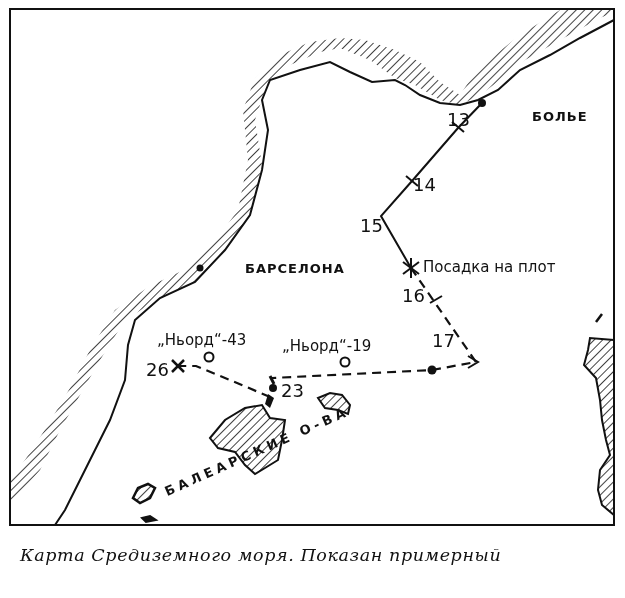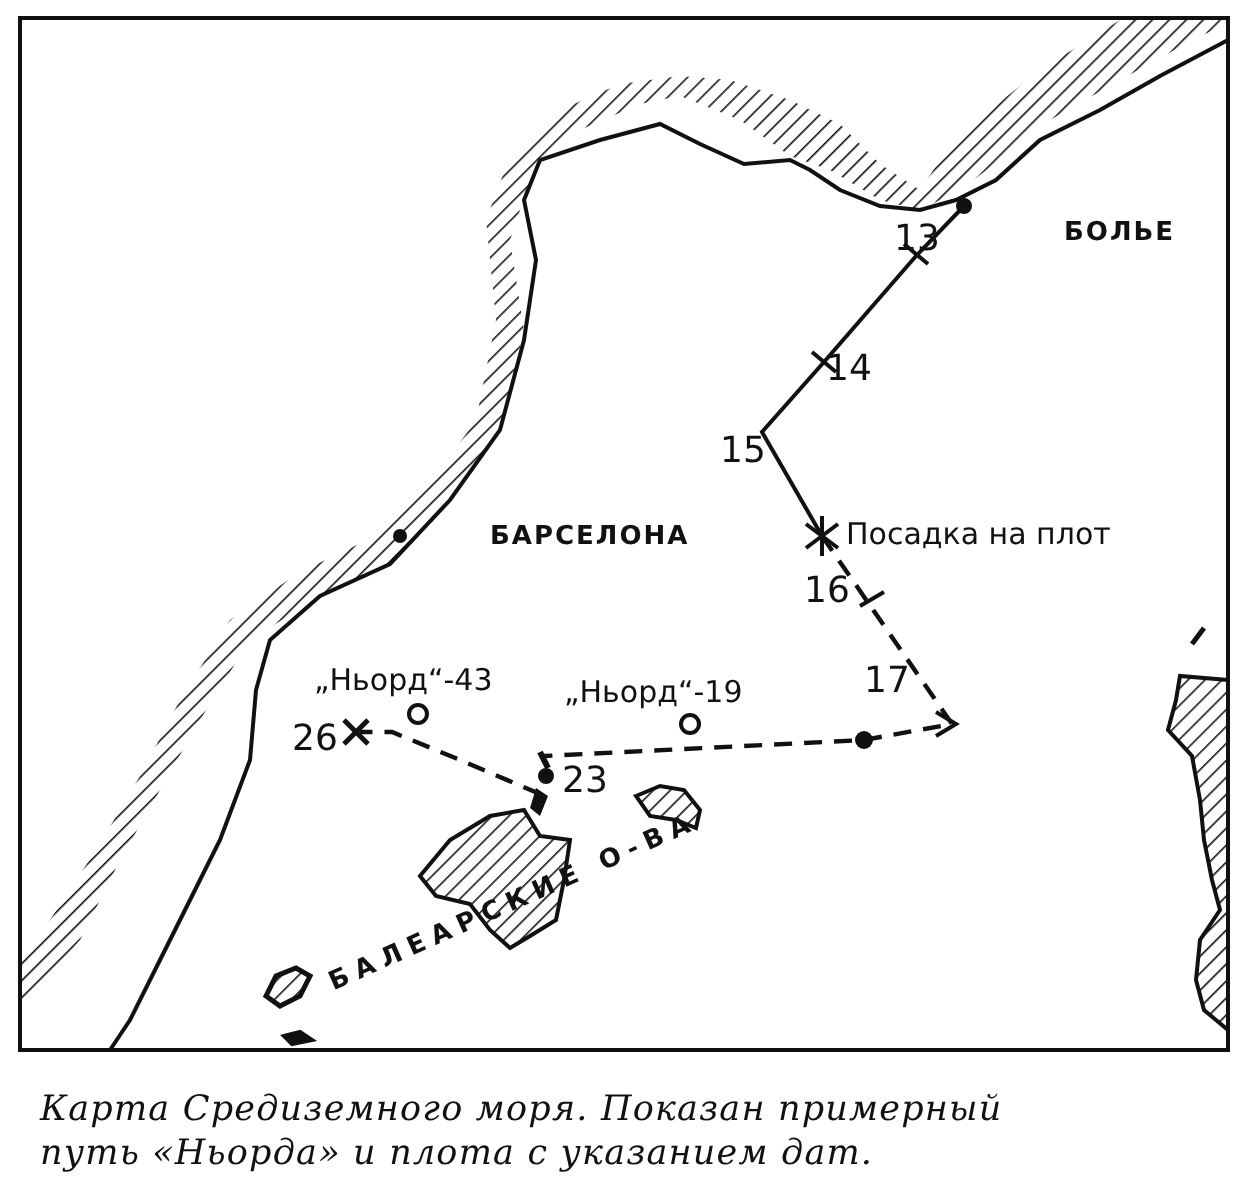--- a/index.html
+++ b/index.html
@@ -72,14 +72,13 @@
 <span class="lbl num" style="left:432px;top:332px;">17</span>
 <span class="lbl city" style="left:205px;top:262px;margin-left:40px;">БАРСЕЛОНА</span>
 <span class="lbl plain" style="left:157px;top:333px;">„Ньорд“-43</span>
 <span class="lbl plain" style="left:282px;top:339px;">„Ньорд“-19</span>
 <span class="lbl num" style="left:146px;top:361px;font-weight:normal;">26</span>
 <span class="lbl num" style="left:281px;top:382px;">23</span>
 <span class="lbl islands" style="left:168px;top:485px;">БАЛЕАРСКИЕ О-ВА</span>
 
 <div id="caption">
   <div>Карта Средиземного моря. Показан примерный</div>
-  <div>путь «Ньорда» и плота с указанием дат.</div>
 </div>
 
 </body></html>

